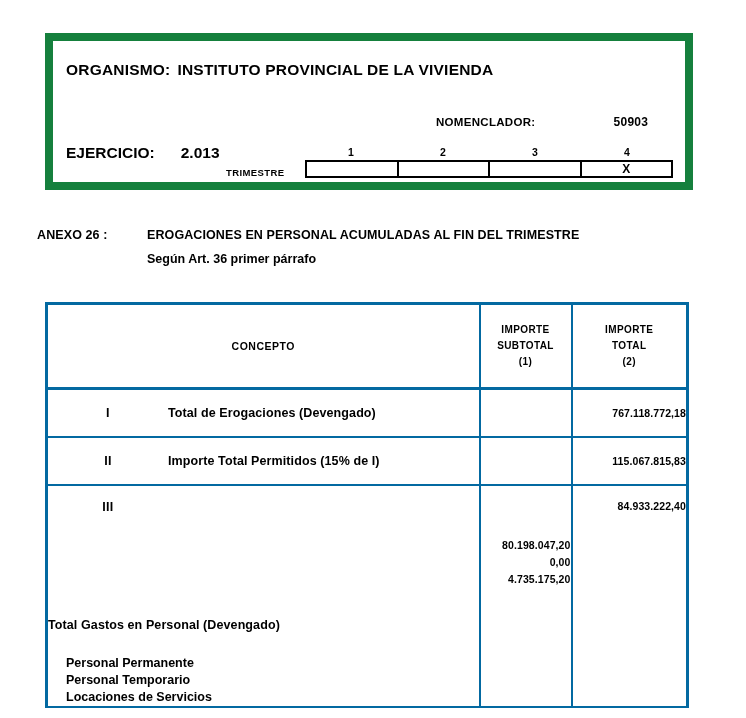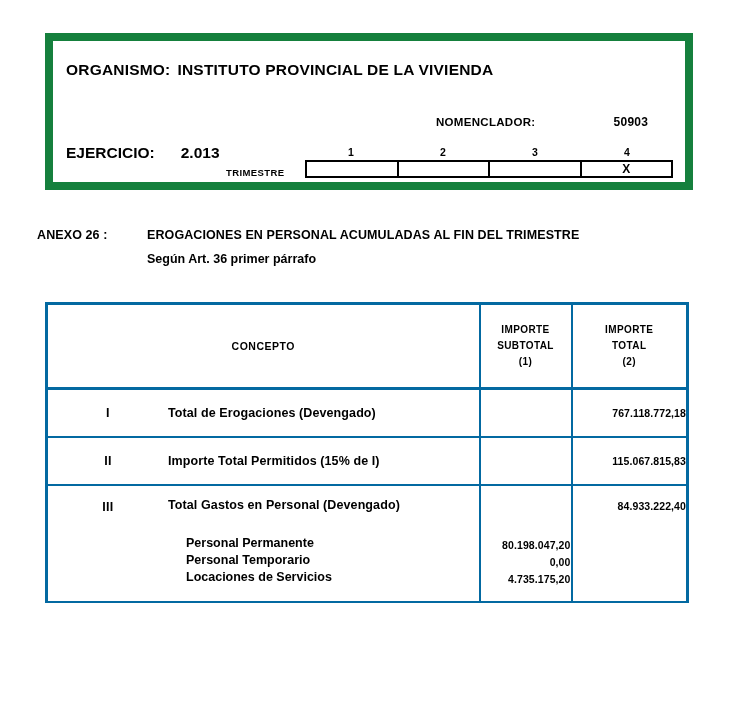--- a/index.html
+++ b/index.html
@@ -189,21 +189,21 @@
     font-size: 12.5px;
     font-weight: bold;
     letter-spacing: 0.3px;
   }
   .concept-text {
     font-size: 12.5px;
     font-weight: bold;
     letter-spacing: 0.1px;
   }
 
-  .row-iii .cc-flex { align-items: flex-start; }
+  .row-iii .cc-flex { align-items: flex-start; flex-direction: column; }
   .row-iii .rn { padding-top: 14px; }
   .row-iii .concept-col { padding-top: 12px; }
   .sub-list {
     margin-top: 23px;
     margin-left: 18px;
   }
   .sub-list .sub-item {
     font-size: 12.5px;
     font-weight: bold;
     line-height: 17px;

